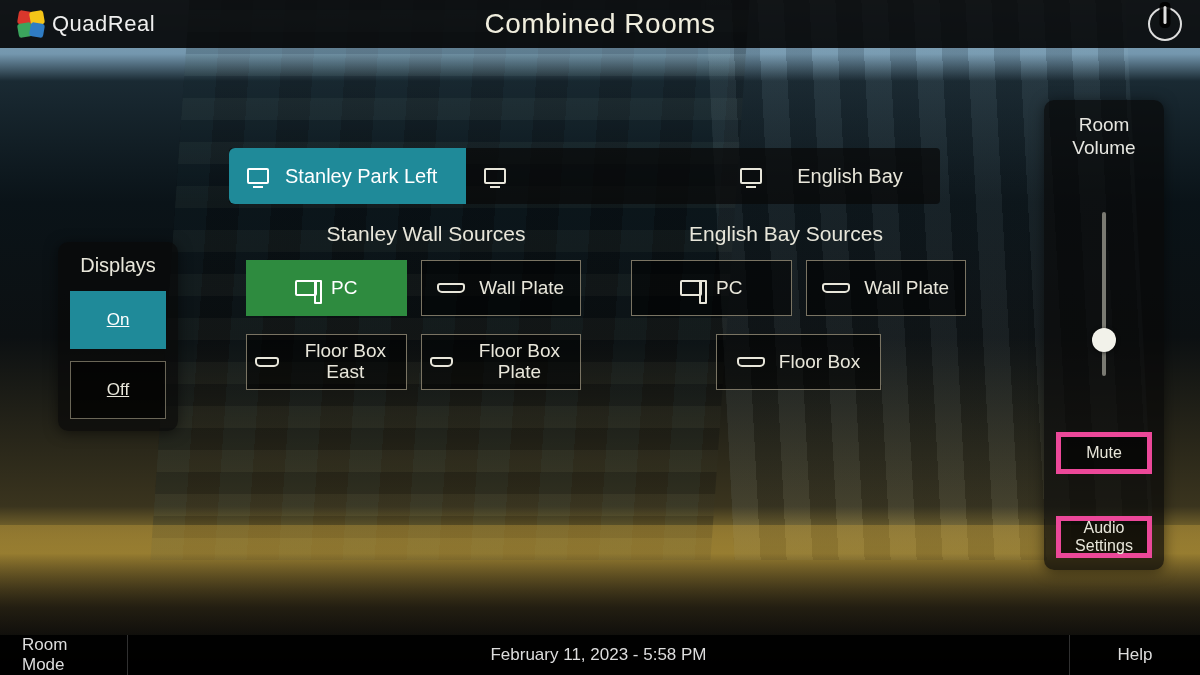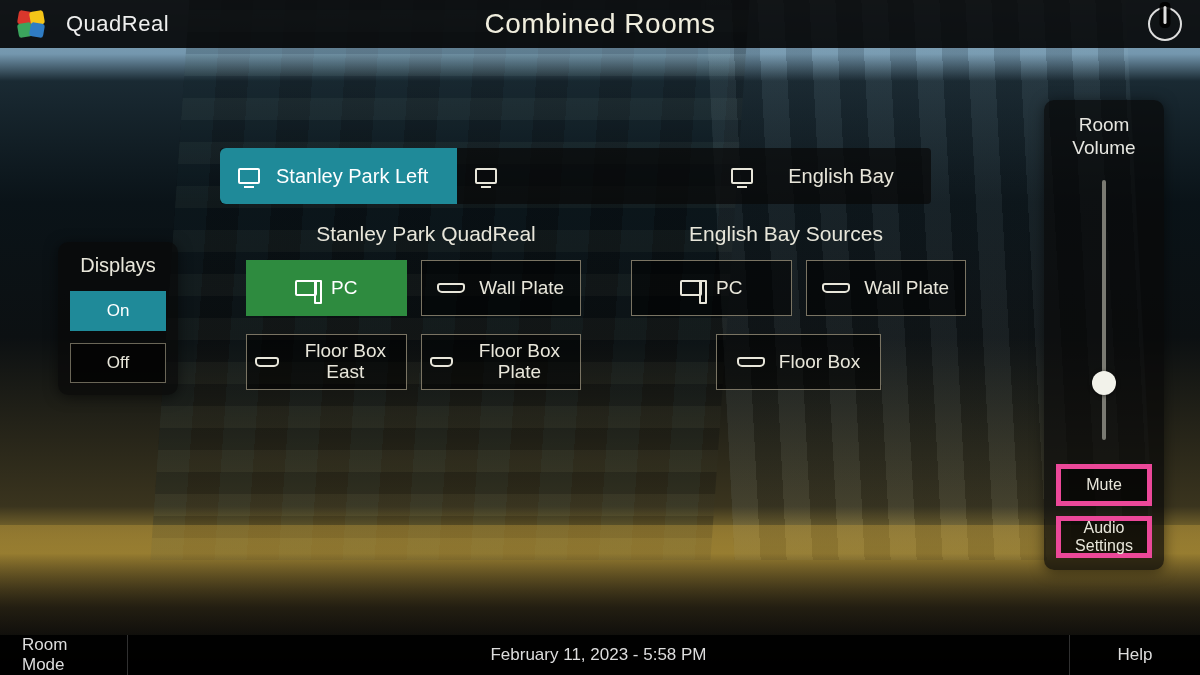--- a/index.html
+++ b/index.html
@@ -20,21 +20,21 @@
     transform: skewX(-4deg); opacity:.5; }
   .bg-deco .tower2 { position:absolute; right:60px; top:0; width:420px; height:560px;
     background: repeating-linear-gradient(90deg, rgba(180,210,220,.18) 0 26px, rgba(30,40,45,.35) 26px 52px);
     transform: skewX(3deg); opacity:.45; }
   .bg-deco .street { position:absolute; left:0; right:0; bottom:30px; height:120px;
     background: linear-gradient(180deg, rgba(200,160,60,.35), rgba(10,10,10,.9)); }
 
   
   .topbar { position:absolute; left:0; right:0; top:0; height:48px;
     background: rgba(0,0,0,.88); display:flex; align-items:center; padding:0 18px; z-index:5;}
-  .logo { display:flex; align-items:center; gap:22px;}
+  .logo { display:flex; align-items:center; gap:8px;}
   .logo-o { width:26px; height:26px; position:relative; }
   .logo-o span{ position:absolute; width:14px; height:14px; border-radius:3px; }
   .lo-r{ background:#d9372c; left:0; top:0; transform:rotate(10deg);}
   .lo-y{ background:#f5c518; right:0; top:0; transform:rotate(-10deg);}
   .lo-g{ background:#3ba55d; left:0; bottom:0; transform:rotate(-10deg);}
   .lo-b{ background:#2f7cc4; right:0; bottom:0; transform:rotate(10deg);}
   .brand { font-size:22px; font-weight:300; letter-spacing:.5px; color:#eee;}
   .title { position:absolute; left:50%; transform:translateX(-50%);
     font-size:28px; font-weight:400; color:#f0eede; letter-spacing:.5px;}
   .power { margin-left:auto; width:34px; height:34px; border:2.5px solid #ddd; border-radius:50%;
@@ -46,33 +46,33 @@
   
   .bottombar { position:absolute; left:0; right:0; bottom:0; height:40px;
     background: rgba(0,0,0,.9); display:flex; align-items:center; color:#ddd; z-index:5;}
   .bottombar .seg { height:100%; display:flex; align-items:center; padding:0 22px;
     border-right:1px solid rgba(120,120,120,.4); font-size:17px; cursor:pointer;}
   .bottombar .seg:last-child{ border-right:none;}
   .bottombar .datetime { flex:1; justify-content:center; cursor:default;}
   .bottombar .help { width:130px; justify-content:center;}
 
   .panel { background: rgba(8,8,8,.7); border-radius:10px; padding:12px;
-    box-shadow: 0 2px 14px rgba(0,0,0,.5); }
+    box-shadow: 0 2px 14px rgba(0,0,0,.5); gap: 32px; }
 
   
   .displays { position:absolute; left:58px; top:242px; width:120px; z-index:4;}
   .displays h3 { text-align:center; font-weight:400; font-size:20px; margin-bottom:14px; color:#e8e6da;}
-  .dbtn { width:100%; height:40px; margin-bottom:12px; border:1px solid #6a6657;
+  .dbtn { width:100%; height:58px; margin-bottom:12px; border:1px solid #6a6657;
     background: rgba(0,0,0,.6); color:#e8e6da; font-size:17px; cursor:pointer;
-    display:flex; align-items:center; justify-content:center;}
+    display:flex; align-items:center; justify-content:center;text-decoration:underline;}
   .dbtn:last-child{ margin-bottom:0;}
   .dbtn.on { background:#1f8a99; border-color:#1f8a99; color:#fff;}
 
   
-  .tabs { position:absolute; left:220px; top:148px; display:flex; background: rgba(8,8,8,.72);
+  .tabs { position:absolute; left:229px; top:148px; display:flex; background: rgba(8,8,8,.72);
     border-radius:4px; z-index:4;}
   .tab { width:237px; height:56px; display:flex; align-items:center; gap:16px; padding:0 18px;
     font-size:20px; color:#e8e6da; cursor:pointer; position:relative;}
   .tab.active { background:#1f8a99; color:#fff; border-radius:6px 0 0 6px;}
   .tab.right{ justify-content:center; gap:35px;}
   .moni { width:22px; height:16px; border:2px solid currentColor; border-radius:2px; position:relative;}
   .moni::after{ content:""; position:absolute; left:50%; bottom:-6px; width:10px; height:2px;
     background:currentColor; transform:translateX(-50%);}
 
   
@@ -142,21 +142,21 @@
     <span class="moni"></span>
   </div>
   <div class="tab right">
     <span class="moni"></span>
     <span>English Bay</span>
   </div>
 </div>
 
 <div class="sources">
   <div class="hdrs">
-    <div>Stanley Park QuadReal</div>
+    <div>Stanley Wall Sources</div>
     <div>English Bay Sources</div>
   </div>
   <div class="cols">
     <div class="col">
       <button class="src selected">
         <span class="ic-pc"></span>
         <span class="lbl">PC</span>
       </button>
       <button class="src">
         <span class="ic-hdmi"></span>

